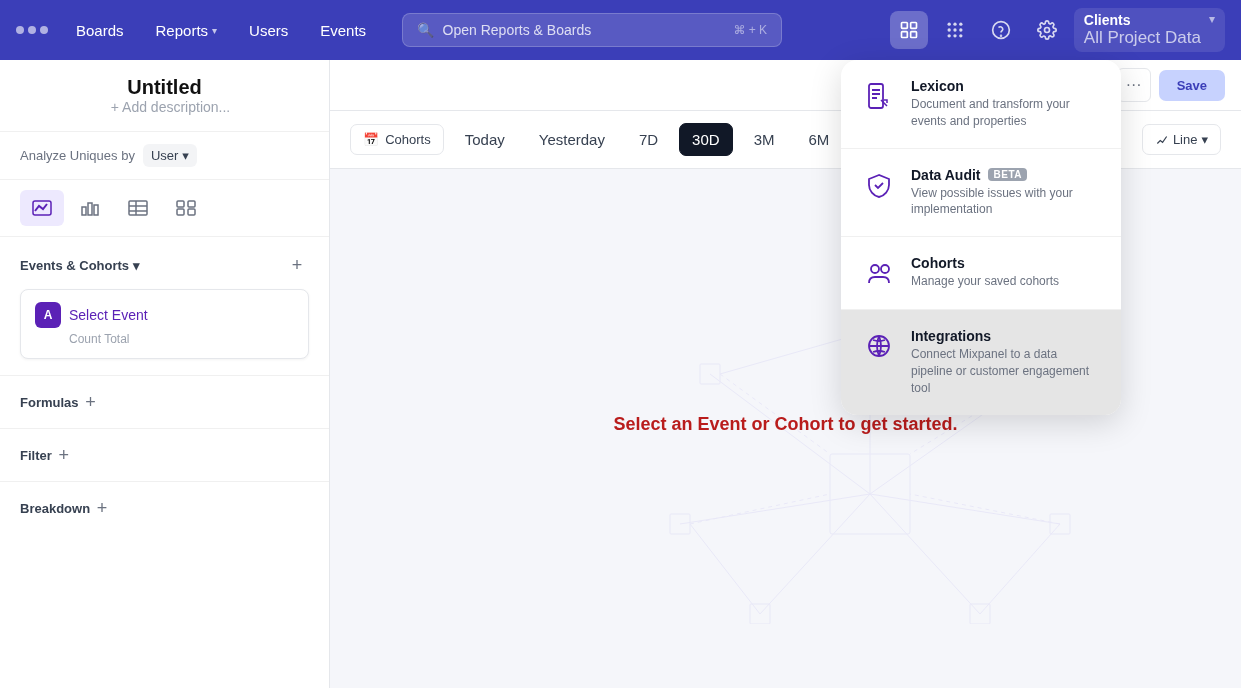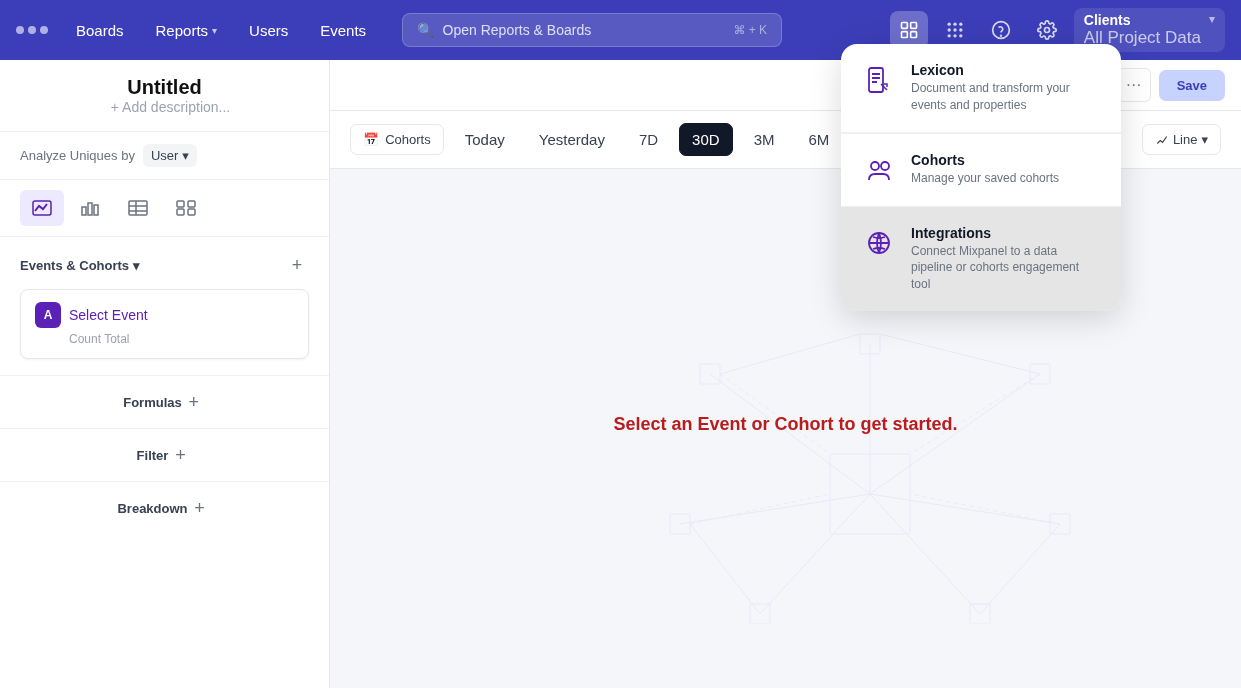--- a/index.html
+++ b/index.html
@@ -92,21 +92,21 @@
     .event-letter {
       width: 26px; height: 26px; background: #5b21b6; border-radius: 6px;
       display: flex; align-items: center; justify-content: center;
       color: #fff; font-size: 12px; font-weight: 700;
     }
     .event-name { color: #5b21b6; font-size: 14px; font-weight: 500; cursor: pointer; }
     .event-count { font-size: 12px; color: #9ca3af; margin-top: 4px; padding-left: 34px; }
 
     .sidebar-divider { height: 1px; background: #f0f0f0; margin: 0 0; }
     .collapsible-section {
-      padding: 14px 20px; display: flex; align-items: center; justify-content: center; cursor: pointer;
+      padding: 14px 20px; display: flex; align-items: center; justify-content: flex-start; cursor: pointer;
     }
     .collapsible-title { font-size: 13px; font-weight: 600; color: #374151; }
 
     
     .main { flex: 1; display: flex; flex-direction: column; overflow: hidden; position: relative; }
     .toolbar {
       display: flex; align-items: center; padding: 12px 20px; gap: 8px;
       background: #fff; border-bottom: 1px solid #e5e7eb;
     }
     .date-btn {
@@ -150,21 +150,21 @@
       width: 34px; height: 34px; border-radius: 6px; display: flex; align-items: center;
       justify-content: center; cursor: pointer; color: #6b7280; font-size: 16px; border: 1px solid #e5e7eb;
     }
     .save-btn {
       background: #c7d2fe; color: #3b3eb8; font-size: 13px; font-weight: 600;
       padding: 8px 18px; border-radius: 7px; cursor: pointer; border: none;
     }
 
     
     .dropdown-menu {
-      position: absolute; top: 44px; right: 120px; width: 280px;
+      position: absolute; top: 60px; right: 120px; width: 280px;
       background: #fff; border-radius: 16px; box-shadow: 0 8px 32px rgba(0,0,0,0.15);
       z-index: 200; overflow: hidden;
     }
     .menu-item {
       display: flex; align-items: flex-start; gap: 14px; padding: 18px 20px;
       cursor: pointer; transition: background 0.1s;
     }
     .menu-item.highlighted { background: #e5e5e5; }
     .menu-icon {
       width: 36px; height: 36px; display: flex; align-items: center; justify-content: center;
@@ -426,20 +426,32 @@
       <line x1="7" y1="16" x2="12" y2="16"></line>
       <path d="M16 18l6 6M19 18h3v3" stroke-width="1.5"></path>
     </svg>
         </div>
     <div class="menu-text">
       <div class="menu-title">Lexicon</div>
       <div class="menu-sub">Document and transform your events and properties</div>
     </div>
   </div>
       <div class="menu-divider"></div>
+      <div class="menu-item">
+    <div class="menu-icon">
+          <svg width="28" height="28" viewBox="0 0 28 28" fill="none" stroke="#5b21b6" stroke-width="1.8">
+      <path d="M14 4L4 8v6c0 5.5 4.3 10.7 10 12 5.7-1.3 10-6.5 10-12V8L14 4z"></path>
+      <path d="M10 14l3 3 5-5"></path>
+    </svg>
+        </div>
+    <div class="menu-text">
+      <div class="menu-title">Data Audit<span class="beta-badge">BETA</span></div>
+      <div class="menu-sub">View possible issues with your implementation</div>
+    </div>
+  </div>
       <div class="menu-divider"></div>
       <div class="menu-item">
     <div class="menu-icon">
           <svg width="28" height="28" viewBox="0 0 28 28" fill="none" stroke="#5b21b6" stroke-width="1.8">
       <circle cx="10" cy="10" r="4"></circle>
       <circle cx="20" cy="10" r="4"></circle>
       <path d="M4 24c0-4 2.7-6 6-6h8c3.3 0 6 2 6 6"></path>
     </svg>
         </div>
     <div class="menu-text">
@@ -454,17 +466,17 @@
       <circle cx="14" cy="14" r="10"></circle>
       <path d="M14 4 Q18 14 14 24"></path>
       <path d="M14 4 Q10 14 14 24"></path>
       <line x1="4" y1="14" x2="24" y2="14"></line>
       <path d="M8 8 Q14 10 20 8"></path>
       <path d="M8 20 Q14 18 20 20"></path>
     </svg>
         </div>
     <div class="menu-text">
       <div class="menu-title">Integrations</div>
-      <div class="menu-sub">Connect Mixpanel to a data pipeline or cohorts engagement tool</div>
+      <div class="menu-sub">Connect Mixpanel to a data pipeline or customer engagement tool</div>
     </div>
   </div>
     </div>
 </div>
 
 </body></html>

